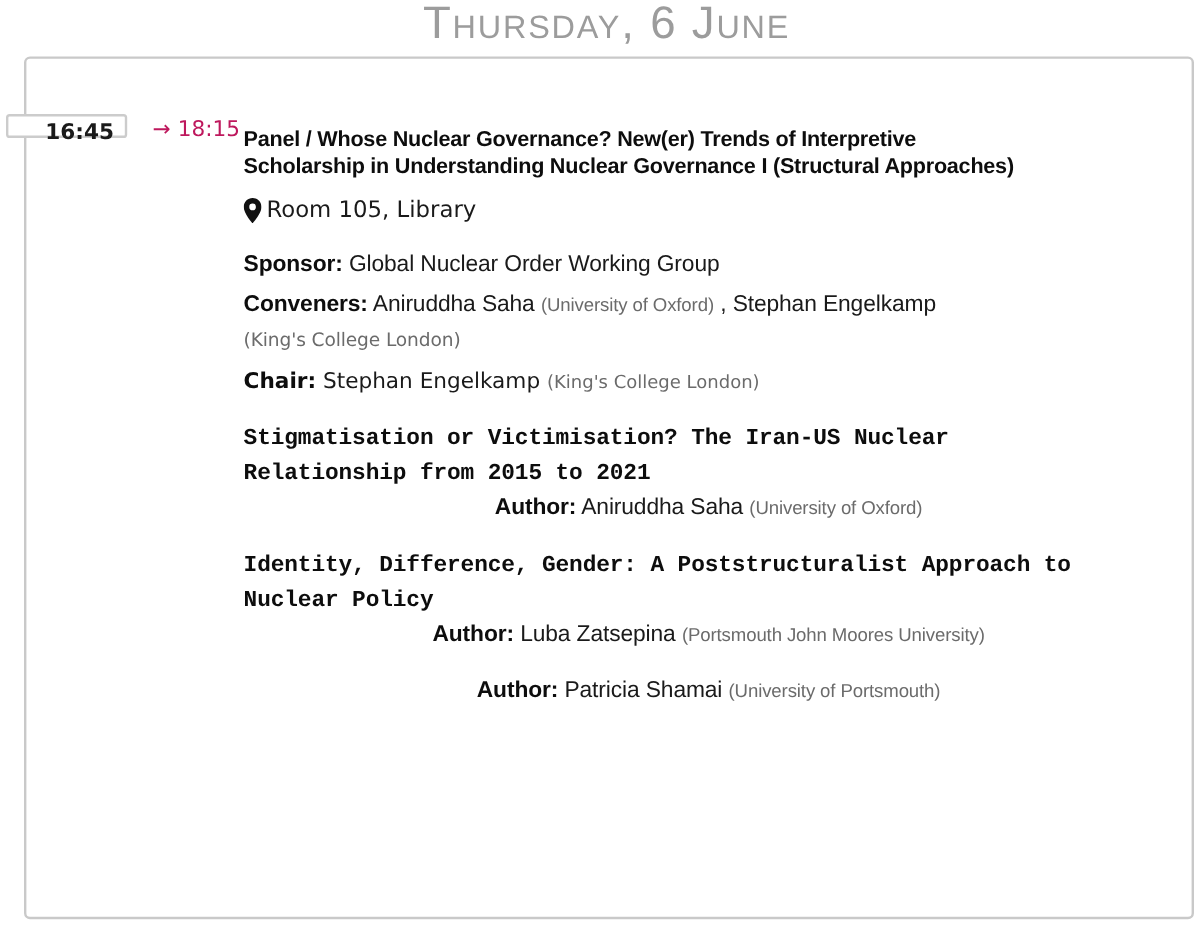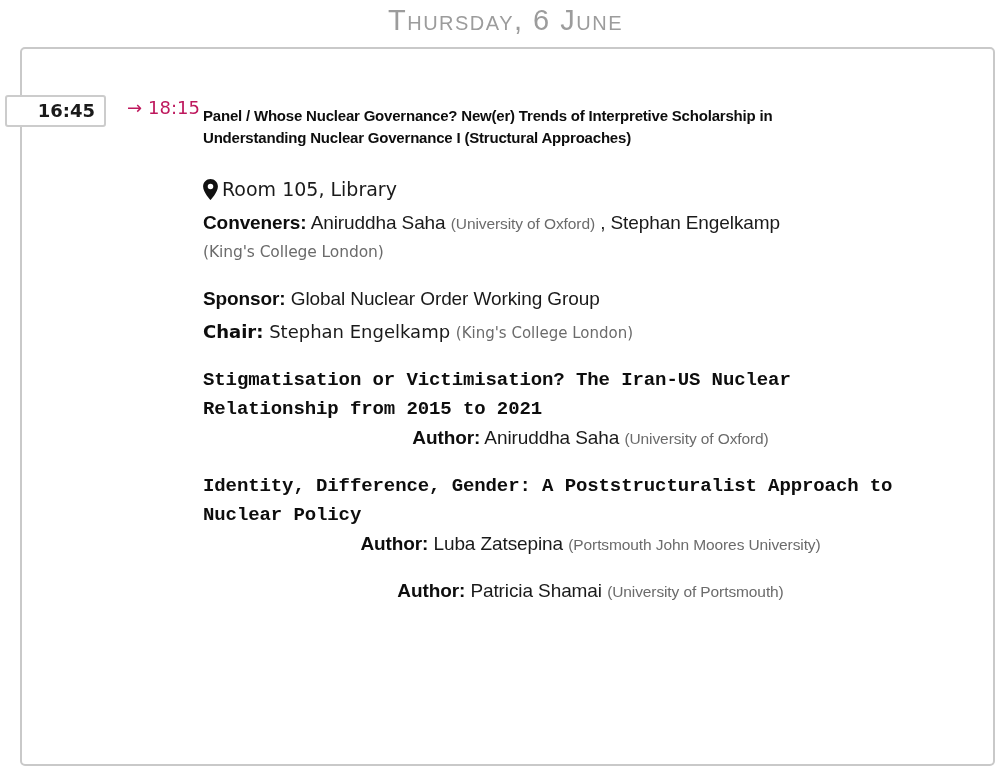--- a/index.html
+++ b/index.html
@@ -13,42 +13,42 @@
   .page { position: relative; width: 1000px; height: 771px; }
 
   
   .date-header {
     position: absolute;
     top: 0; left: 11px; right: 0;
     height: 42px;
     text-align: center;
     font-family: "Liberation Sans", sans-serif;
     font-variant: small-caps;
-    font-size: 29px;
+    font-size: 38px;
     line-height: 40px;
     letter-spacing: 1.5px;
     color: #9c9c9c;
     font-weight: 400;
   }
 
   
   .session-card {
     position: absolute;
     left: 20px; top: 47px;
     width: 975px; height: 719px;
     background: #ffffff;
     border: 2px solid #c9c9c9;
     border-radius: 5px;
   }
 
   
   .time-box {
     position: absolute;
     left: 5px; top: 95px;
-    width: 101px; height: 32px;
+    width: 101px; height: 20px;
     background: #ffffff;
     border: 2px solid #cccccc;
     border-radius: 3px;
     z-index: 3;
     font-family: "DejaVu Sans", sans-serif;
     font-weight: bold;
     font-size: 18px;
     line-height: 28px;
     text-align: right;
     padding-right: 9px;
@@ -69,29 +69,29 @@
   .content {
     position: absolute;
     left: 203px; top: 105px;
     width: 775px;
     z-index: 2;
   }
 
   .session-title {
     font-family: "Liberation Sans", sans-serif;
     font-weight: bold;
-    font-size: 15px;
+    font-size: 18px;
     line-height: 22px;
     letter-spacing: -0.2px;
     color: #0d0d0d;
     max-width: 645px;
   }
 
   .location-row {
-    margin-top: 27px;
+    margin-top: 13px;
     font-family: "DejaVu Sans", sans-serif;
     font-size: 19px;
     line-height: 27px;
     color: #1a1a1a;
     display: flex;
     align-items: center;
   }
   .pin-icon { width: 15px; height: 21px; margin-right: 4px; flex: 0 0 auto; }
 
   .meta-row {
@@ -160,36 +160,36 @@
 
   <div class="content">
 
     <div class="session-title">Panel /  Whose Nuclear Governance? New(er) Trends of Interpretive Scholarship in Understanding Nuclear Governance I (Structural Approaches)</div>
 
     <div class="location-row">
       <svg class="pin-icon" viewBox="0 0 24 34" xmlns="http://www.w3.org/2000/svg">
         <path fill="#111111" d="M12 0C5.4 0 0 5.4 0 12c0 9 12 22 12 22s12-13 12-22C24 5.4 18.6 0 12 0zm0 16.5a4.5 4.5 0 1 1 0-9 4.5 4.5 0 0 1 0 9z"></path>
       </svg>
       <span>Room 105, Library</span>
+    </div>
+
+    <div class="meta-row sponsor-row">
+      <span class="label">Sponsor:</span>
+      <span>Global Nuclear Order Working Group</span>
     </div>
 
     <div class="meta-row conveners-row">
       <span class="label">Conveners:</span>
       <span>Aniruddha Saha</span>
       <span class="affil">(University of Oxford)</span>
       <span>,</span>
       <span>Stephan Engelkamp</span>
       <span class="affil-block">(King's College London)</span>
     </div>
 
-    <div class="meta-row sponsor-row">
-      <span class="label">Sponsor:</span>
-      <span>Global Nuclear Order Working Group</span>
-    </div>
-
     <div class="meta-row chair-row">
       <span class="label">Chair:</span>
       <span>Stephan Engelkamp</span>
       <span class="affil">(King's College London)</span>
     </div>
 
     <div class="paper">
       <div class="paper-title">Stigmatisation or Victimisation? The Iran-US Nuclear Relationship from 2015 to 2021</div>
       <div class="author-row">
         <span class="label">Author:</span>

